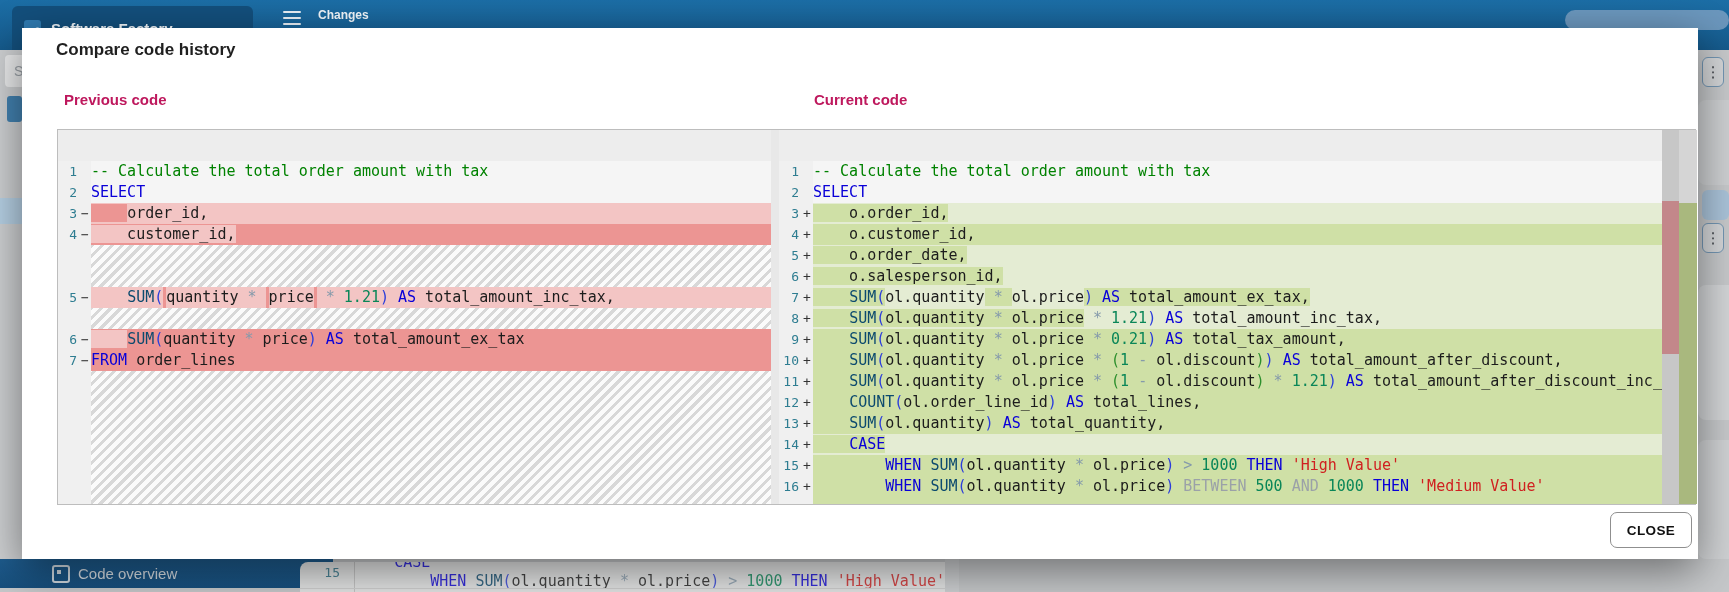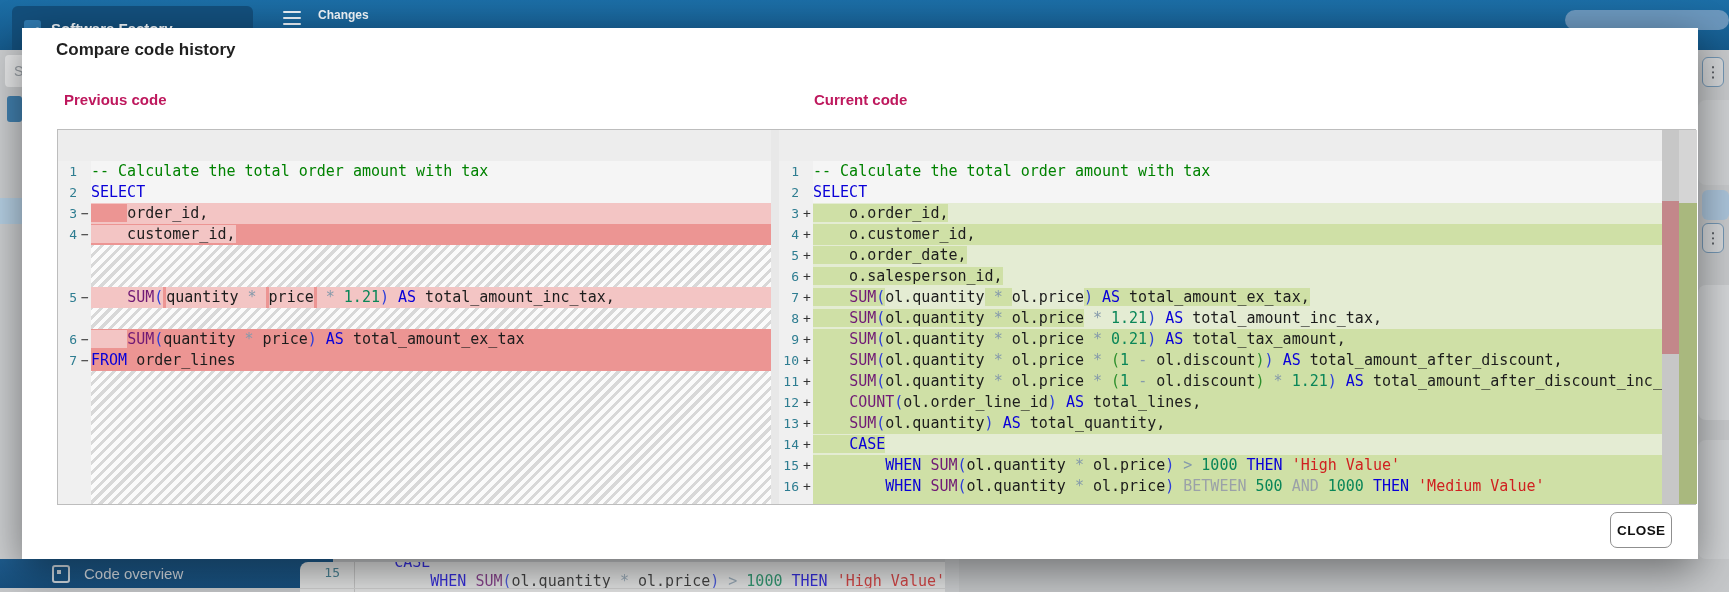--- a/index.html
+++ b/index.html
@@ -28,21 +28,21 @@
   .ls-hl{position:absolute;left:0;top:148px;width:22px;height:26px;background:#b5cfe3}
 
   .right-sliver{left:1698px;top:50px;width:31px;height:509px;background:#c6c8ca}
   .rs-card{position:absolute;left:0;width:31px;background:#cdcfd1;border-radius:8px 0 0 8px}
   .kebab-btn{position:absolute;left:4px;width:22px;height:30px;border:1px solid #7396b3;border-radius:6px;
              background:#d3d5d7;color:#3a3f44;font-size:15px;text-align:center;line-height:28px;box-sizing:border-box}
   .rs-blue{position:absolute;left:4px;top:140px;width:27px;height:30px;background:#a9c2d8;border-radius:6px}
 
   .bottombar{left:0;top:559px;width:1729px;height:33px;background:#c6c8ca}
   .sb-item{position:absolute;left:0;top:0;width:333px;height:29px;
-           background:linear-gradient(180deg,#1e5c8e,#174f7d);display:flex;align-items:center;gap:14px;padding-left:52px;box-sizing:border-box}
+           background:linear-gradient(180deg,#1e5c8e,#174f7d);display:flex;align-items:center;gap:8px;padding-left:52px;box-sizing:border-box}
   .sb-icon{width:14px;height:14px;border:2px solid #cfd8df;border-radius:3px;position:relative}
   .sb-icon:after{content:"";position:absolute;left:3px;top:3px;width:4px;height:4px;background:#cfd8df}
   .sb-label{color:#d4dbe1;font-size:15px}
   .bg-editor{position:absolute;left:300px;top:3px;width:645px;height:30px;background:#e3e4e4;
              border-radius:8px 0 0 0;overflow:hidden}
   .bg-gut{position:absolute;left:0;top:0;width:55px;height:30px;border-right:1px solid #c4c4c4;
           font:13px/21px "DejaVu Sans Mono",monospace;color:#4b8496;text-align:right;padding-right:14px;box-sizing:border-box}
   .bgrow{position:absolute;left:58px;white-space:pre;font:15px/21px "DejaVu Sans Mono",monospace;opacity:.8}
   .bg-edge{position:absolute;left:0;right:0;top:26px;height:1px;background:#cfcfcf}
   .bg-divider{position:absolute;left:945px;top:0;width:14px;height:33px;background:#cdcfd1}
@@ -76,25 +76,25 @@
   .r-ctx{background:#f5f5f5}
   .r-del{background:#f3c5c4}.r-del.t-e{background:#ec9593}
   .r-del span{background:#f3c5c4}.r-del .b-e{background:#ec9593}
   .r-add{background:#cfe0a6}.r-add.t-lt{background:#e4ecd3}
   .r-add span{background:#cfe0a6}.r-add .b-lt{background:#e4ecd3}
   .mk{display:inline-block;width:3px;height:21px;background:#ec9593 !important;vertical-align:top}
   .cut{height:7px}
   .hatch{background:repeating-linear-gradient(-45deg,#fbfbfb 0 4px,#d8d8d8 4px 7px)}
   .fill{flex:1}
 
-  .c-cm{color:#008200}.c-kw{color:#0a00d8}.c-fn{color:#701a75}.c-pa{color:#2b3ddb}
+  .c-cm{color:#008200}.c-kw{color:#0a00d8}.c-fn{color:#0c4a6e}.c-pa{color:#2b3ddb}
   .c-pb{color:#2d8f2d}.c-op{color:#859aab}.c-nu{color:#0a8658}.c-st{color:#d02020}
   .c-gy{color:#9ba1a8}.c-tx{color:#1c1c1c}
 
-  .close-btn{position:absolute;left:1588px;top:484px;width:62px;height:36px;background:#fff;
+  .close-btn{position:absolute;left:1588px;top:484px;width:82px;height:36px;background:#fff;
              border:1px solid #8f8f8f;border-radius:7px;font-family:"Liberation Sans",sans-serif;
              font-size:13.5px;font-weight:bold;letter-spacing:.4px;color:#111;cursor:pointer}
 </style>
 </head>
 <body>
 
 <div class="abs topbar">
   <div class="abs brandbox">
     <span class="logo"></span>
     <span class="brandname">Software Factory</span>

